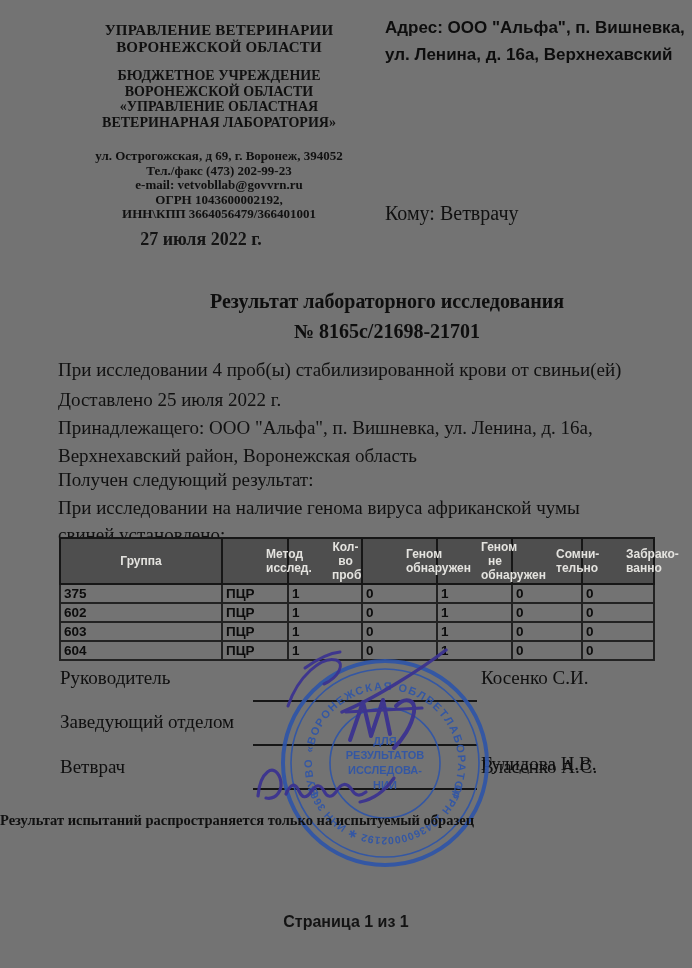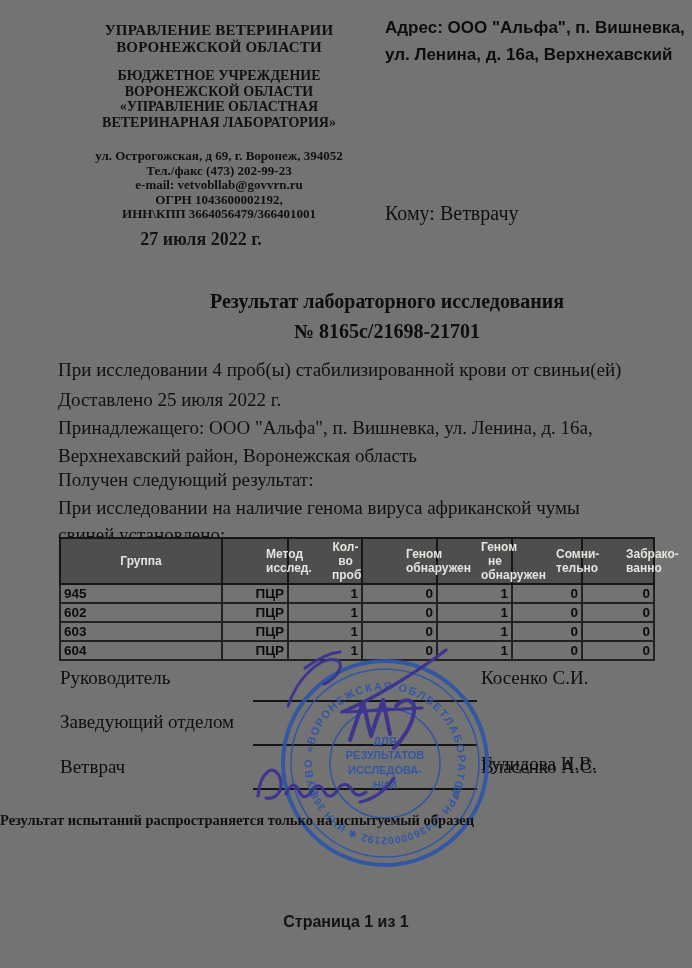--- a/index.html
+++ b/index.html
@@ -36,21 +36,21 @@
     background:#4e4e4e; color:#e4e3df;
     font-family:"Liberation Sans","DejaVu Sans",sans-serif;
     font-weight:bold; font-size:12px; line-height:14px;
     border:2px solid #161616; height:38px; padding:1px 2px;
     text-align:center; vertical-align:middle; white-space:pre-line;
   }
   table.results th + th{border-left:2px solid #8b5cf6;padding-left:43px;}
   table.results td{
     font-family:"Liberation Sans","DejaVu Sans",sans-serif;
     font-weight:bold; font-size:13.5px; color:#0c0c0c;
-    border:2px solid #222222; height:17px; padding:0 3px; text-align:right; vertical-align:middle;
+    border:2px solid #222222; height:17px; padding:0 3px; text-align:left; vertical-align:middle;
   }
   table.results td.first{text-align:left;}
 
   
   .sig-role{position:absolute; left:60px; font-size:19px; color:#0f0f0f;}
   .sig-name{position:absolute; left:481px; font-size:19px; color:#0f0f0f;}
   .sig-line{position:absolute; left:253px; width:224px; height:0; border-top:2px solid #161616;}
 
   .stamp-svg{position:absolute; left:277px; top:655px; opacity:.92;}
   .ink-svg{position:absolute; left:250px; top:648px;}
@@ -123,21 +123,21 @@
           <th>Геном не
 обнаружен</th>
           <th>Сомни-
 тельно</th>
           <th>Забрако-
 ванно</th>
         </tr>
       </thead>
       <tbody>
         <tr>
-          <td class="first">945</td>
+          <td class="first">375</td>
           <td>ПЦР</td>
           <td>1</td>
           <td>0</td>
           <td>1</td>
           <td>0</td>
           <td>0</td>
         </tr>
         <tr>
           <td class="first">602</td>
           <td>ПЦР</td>

